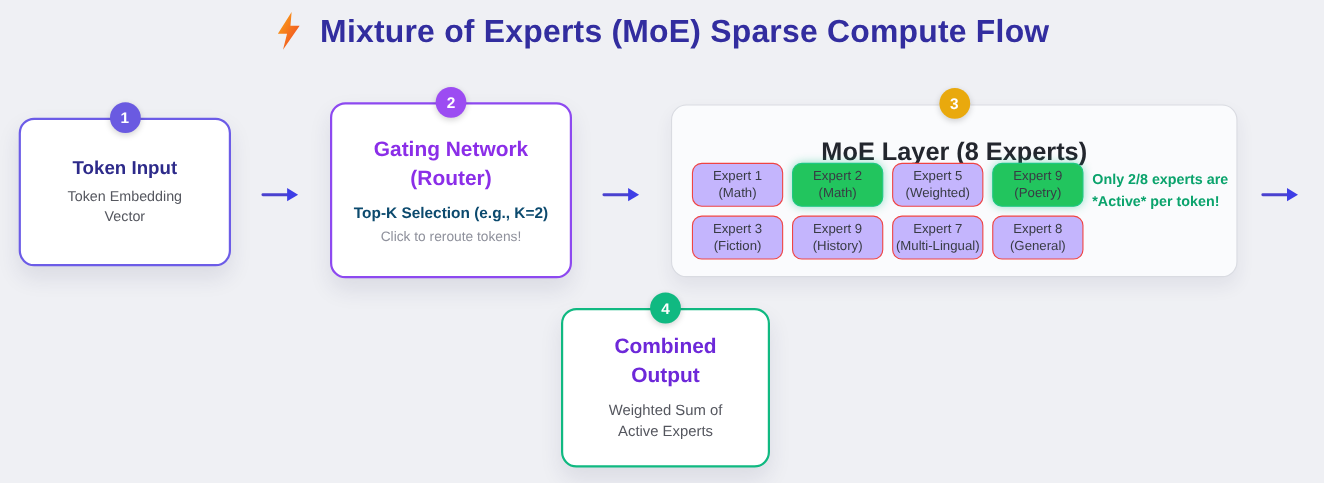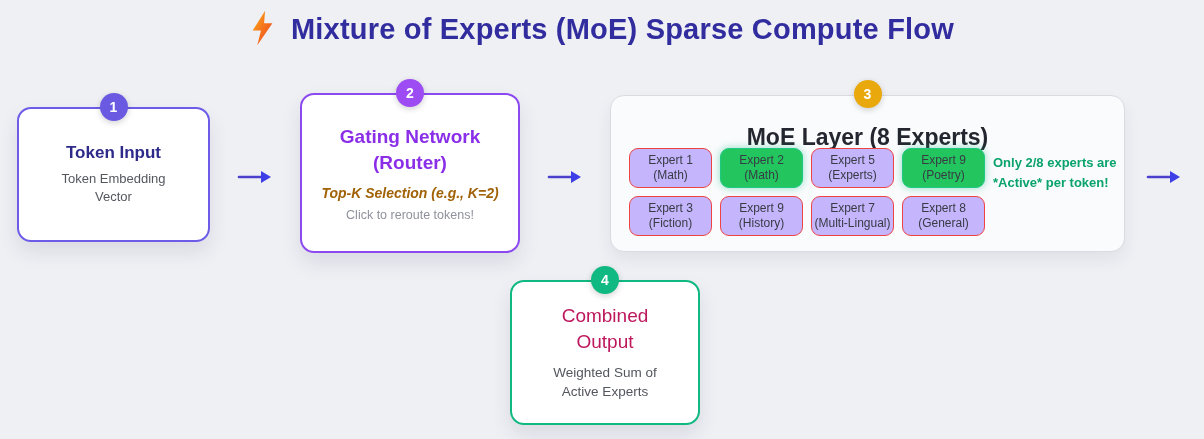--- a/index.html
+++ b/index.html
@@ -36,21 +36,21 @@
   }
 
   .node-token   { left: 17px;  top: 107px; width: 193px; height: 135px; border: 2.5px solid #6c5ce7; }
   .node-token .badge { background: #6a5ae1; }
   .node-token .title { color: #2d2a8a; font-size: 17px; font-weight: bold; margin-bottom: 7px; }
   .node-token .sub   { color: #55575f; font-size: 13px; width: 125px; line-height: 1.4; }
 
   .node-gating  { left: 300px; top: 93px;  width: 220px; height: 160px; border: 2.5px solid #8d49f0; }
   .node-gating .badge { background: #9c4cf2; }
   .node-gating .title { color: #8b2ee8; font-size: 19px; font-weight: bold; width: 180px; line-height: 1.35; margin-bottom: 9px; }
-  .node-gating .topk  { color: #a16207; font-size: 14px; font-weight: bold; width: 178px; line-height: 1.4; margin-bottom: 4px; font-style: italic; }
+  .node-gating .topk  { color: #0c4a6e; font-size: 14px; font-weight: bold; width: 178px; line-height: 1.4; margin-bottom: 4px; }
   .node-gating .hint  { color: #8f919c; font-size: 12.5px; }
 
   .node-moe {
     left: 610px; top: 95px; width: 515px; height: 157px;
     background: #fafbfd; border: 1.5px solid #d9dbe1;
     display: block; box-shadow: 0 8px 16px rgba(40,40,90,.07);
   }
   .node-moe .badge { background: #e9a90d; }
   .moe-title { margin-top: 28px; text-align: center; font-size: 23px; font-weight: bold; color: #23262e; }
   .expert-grid {
@@ -66,21 +66,21 @@
     background: #22c55e; border: 1.5px solid #1ec982;
     box-shadow: 0 0 9px rgba(16,185,129,.45);
   }
   .moe-note {
     position: absolute; left: 382px; top: 57px; width: 124px;
     text-align: left; font-size: 13px; font-weight: bold; color: #0aa36c; line-height: 1.5;
   }
 
   .node-output  { left: 510px; top: 280px; width: 190px; height: 145px; border: 2.5px solid #10b981; }
   .node-output .badge { background: #10b981; }
-  .node-output .title { color: #be185d; font-size: 19px; font-weight: normal; width: 120px; line-height: 1.35; margin-bottom: 8px; }
+  .node-output .title { color: #6d28d9; font-size: 19px; font-weight: bold; width: 120px; line-height: 1.35; margin-bottom: 8px; }
   .node-output .sub   { color: #54565e; font-size: 13.5px; width: 140px; line-height: 1.45; }
 
   
   .arrow { position: absolute; width: 36px; height: 18px; }
   .arrow-1 { left: 237px;  top: 168px; }
   .arrow-2 { left: 547px;  top: 168px; }
   .arrow-3 { left: 1146px; top: 168px; }
 </style>
 </head>
 <body>
@@ -129,21 +129,21 @@
     <div class="expert-card">
       <span>Expert 1</span>
       <span>(Math)</span>
     </div>
     <div class="expert-card active">
       <span>Expert 2</span>
       <span>(Math)</span>
     </div>
     <div class="expert-card">
       <span>Expert 5</span>
-      <span>(Experts)</span>
+      <span>(Weighted)</span>
     </div>
     <div class="expert-card active">
       <span>Expert 9</span>
       <span>(Poetry)</span>
     </div>
     <div class="expert-card">
       <span>Expert 3</span>
       <span>(Fiction)</span>
     </div>
     <div class="expert-card">

